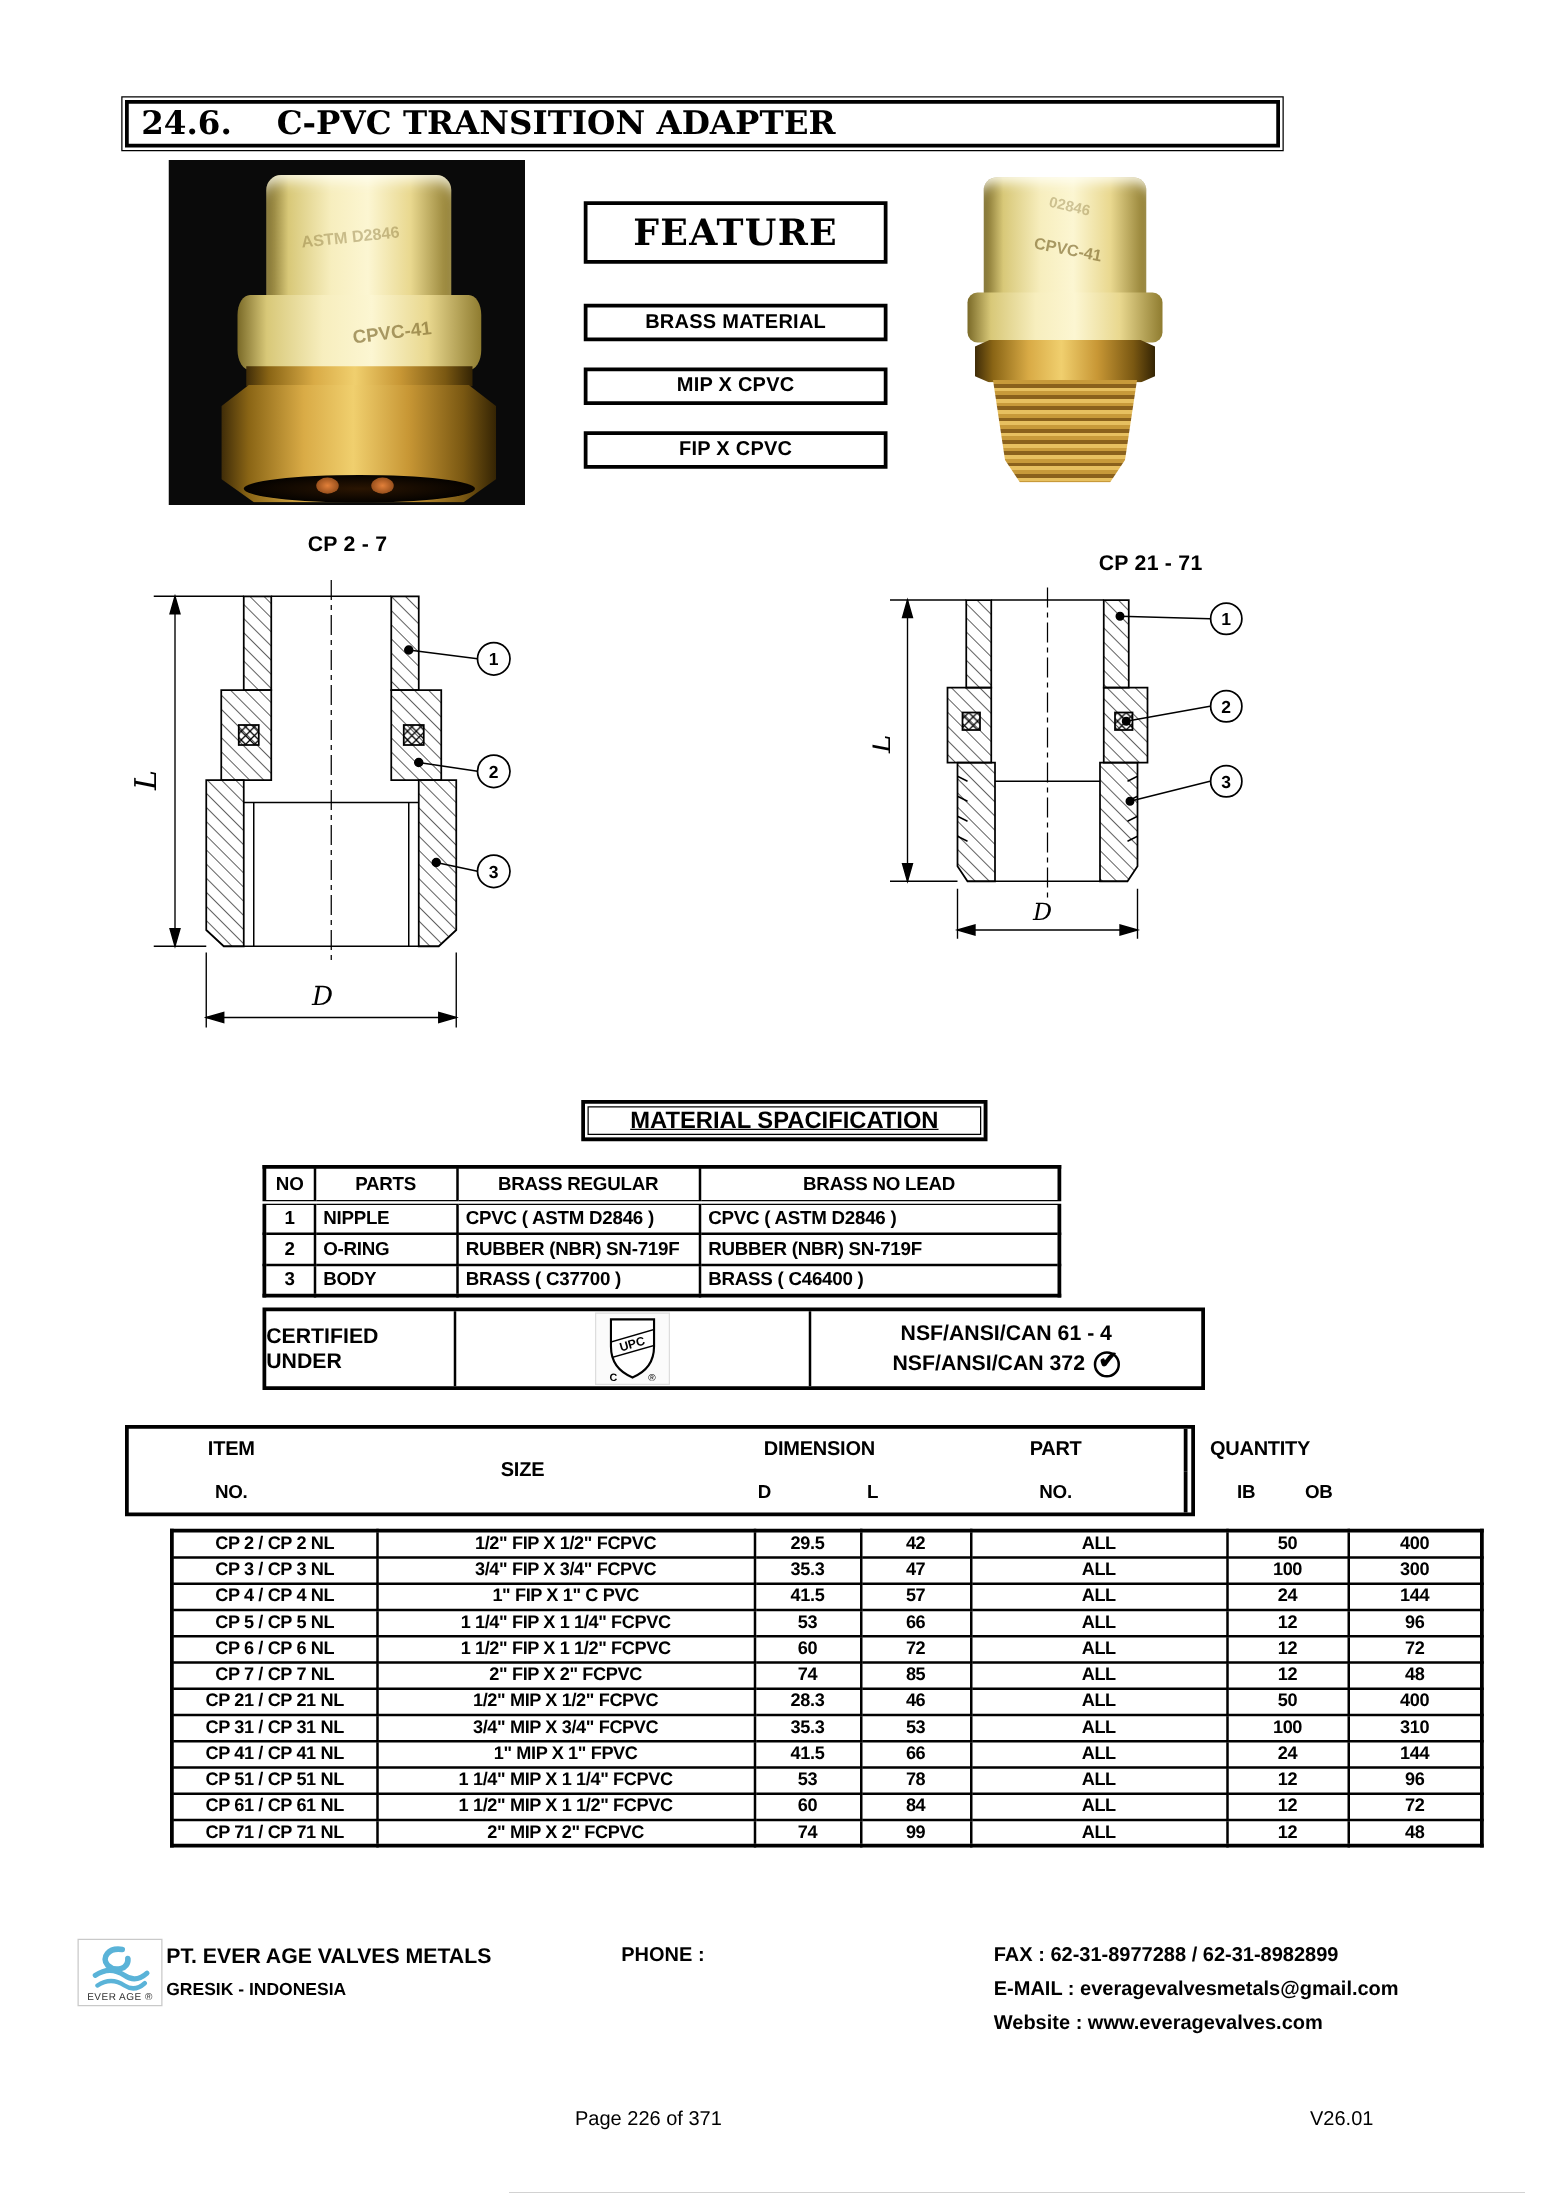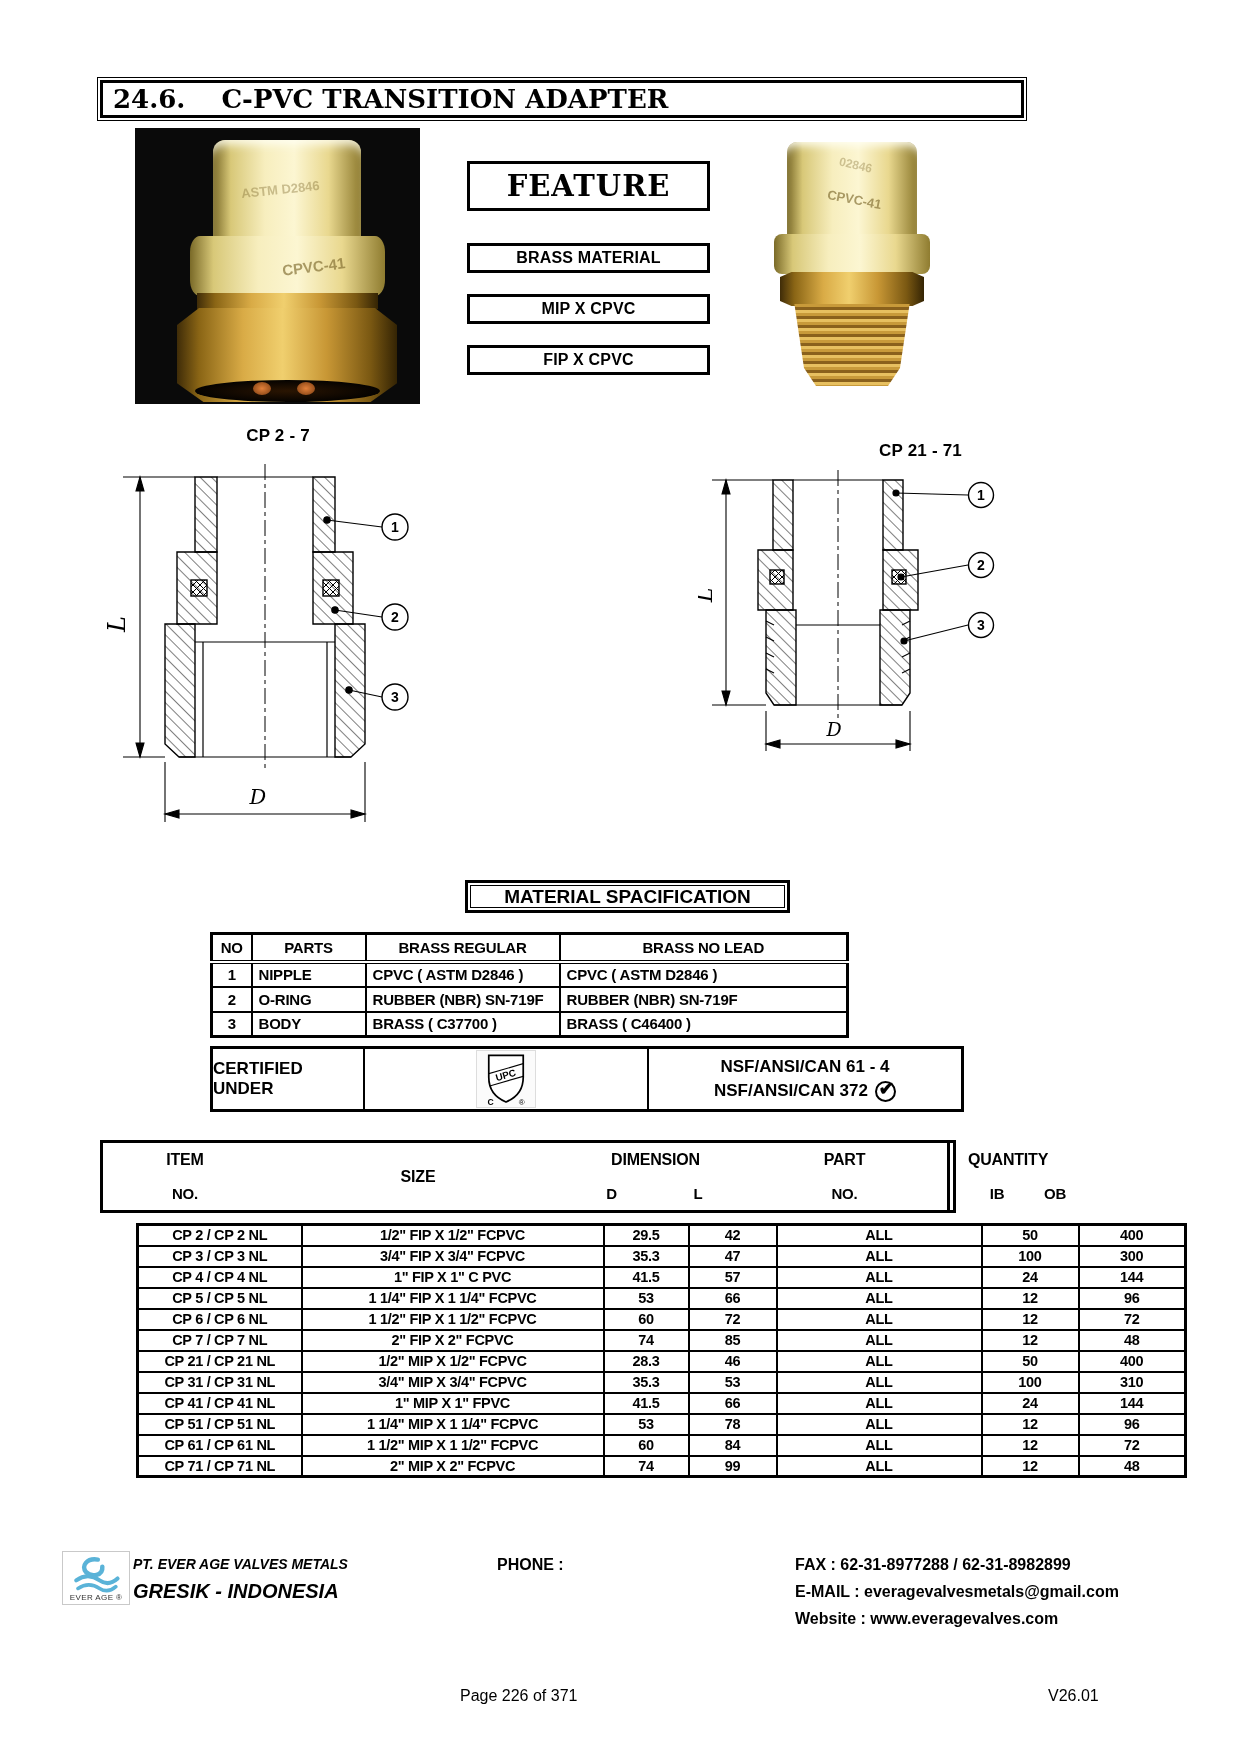--- a/index.html
+++ b/index.html
@@ -25,21 +25,21 @@
   
   .feature-box { left:467px; top:161px; width:243px; height:50px; border:3px solid #000;
     display:flex; align-items:center; justify-content:center;
     font-family:"DejaVu Serif", serif; font-weight:bold; font-size:29px; letter-spacing:1px; }
   .feat-item { left:467px; width:243px; height:30px; border:3px solid #000; display:flex;
     align-items:center; justify-content:center; font-size:16px; font-weight:bold; letter-spacing:.2px; }
 
   
   .mat-title { left:465px; top:880px; width:325px; height:33px; border:3px solid #000;
     box-shadow: inset 0 0 0 2px #fff, inset 0 0 0 3px #000;
-    display:flex; align-items:center; justify-content:center; font-size:19px; font-weight:bold; }
+    display:flex; align-items:center; justify-content:center; font-size:19px; font-weight:bold;text-decoration:underline; }
   table { border-collapse:collapse; table-layout:fixed; }
   .mat-table { left:210px; top:932px; width:636px; }
   .mat-table table { width:636px; border:3px solid #000; }
   .mat-table th, .mat-table td { border:2px solid #000; font-size:15px; font-weight:bold;
     padding:0 6px; height:25px; letter-spacing:-0.2px; }
   .mat-table th { height:28px; text-align:center; border-bottom:4px double #000; }
   .mat-table td:nth-child(1) { text-align:center; }
   .mat-table td:nth-child(2), .mat-table td:nth-child(3), .mat-table td:nth-child(4) { text-align:left; }
 
   
@@ -480,22 +480,22 @@
 
   <div class="abs logo-box">
     <svg width="54" height="38" viewBox="0 0 60 42">
       <path d="M32 5 C20 3 13 12 19 19 C25 25 38 23 37 13" stroke="#5ab3d8" fill="none" stroke-width="5" stroke-linecap="round"></path>
       <path d="M8 28 q 13 -9 26 0 q 10 7 20 -2" stroke="#5ab3d8" fill="none" stroke-width="4.5" stroke-linecap="round"></path>
       <path d="M10 37 q 12 -8 24 0 q 9 6 18 -2" stroke="#5ab3d8" fill="none" stroke-width="4" stroke-linecap="round"></path>
     </svg>
     <div class="logo-caption">EVER AGE ®</div>
   </div>
   <div class="abs company">
-    <div class="foot-txt" style="font-size:14px;font-style:italic;">PT. EVER AGE VALVES METALS</div>
-    <div class="foot-txt" style="font-size:20px;font-style:italic;">GRESIK - INDONESIA</div>
+    <div class="foot-txt" style="font-size:17px;">PT. EVER AGE VALVES METALS</div>
+    <div class="foot-txt" style="font-size:14px;">GRESIK - INDONESIA</div>
   </div>
   <div class="abs phone-block">
     <div class="foot-txt">PHONE :</div>
   </div>
   <div class="abs fax-block">
     <div class="foot-txt">FAX  : 62-31-8977288 / 62-31-8982899</div>
     <div class="foot-txt">E-MAIL  : everagevalvesmetals@gmail.com</div>
     <div class="foot-txt">Website  : www.everagevalves.com</div>
   </div>
   <div class="abs page-info">Page 226 of 371</div>

